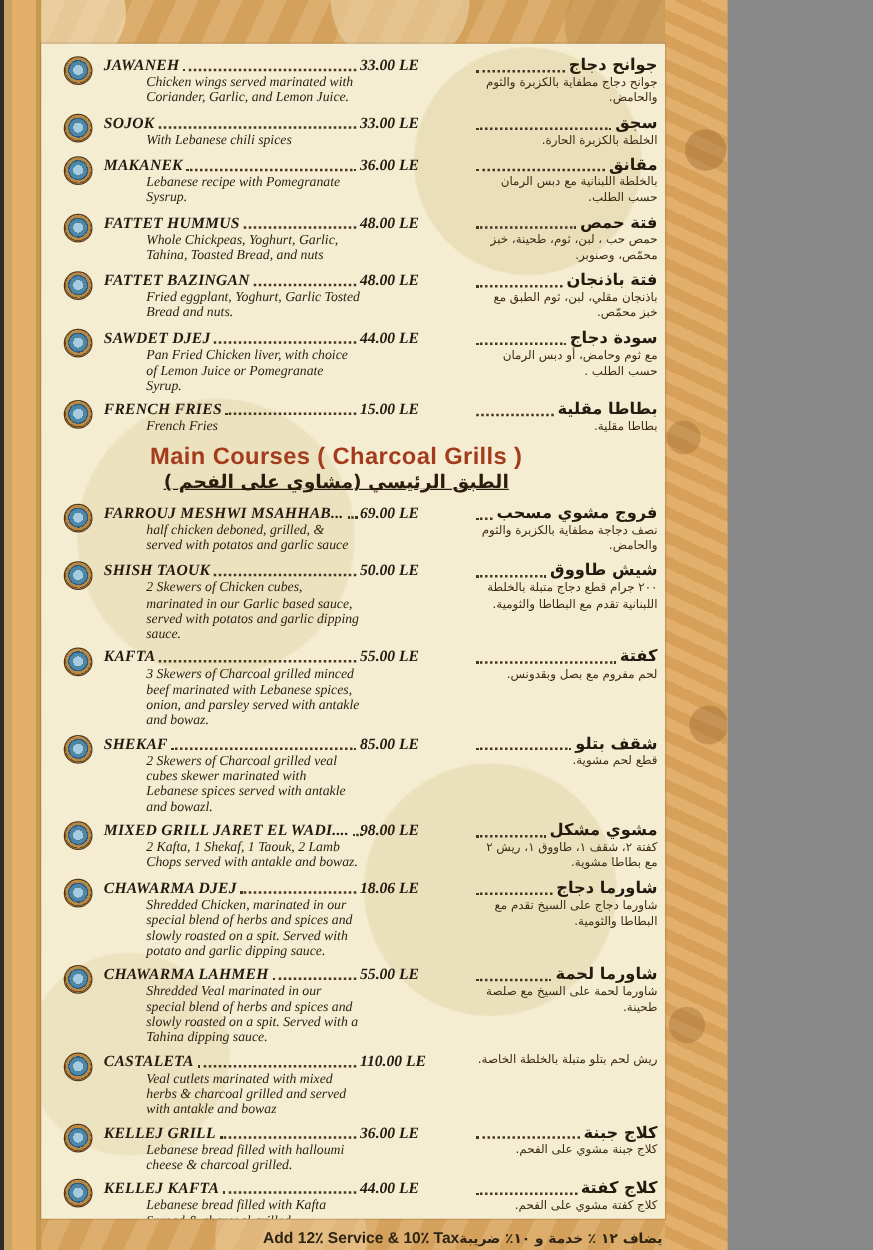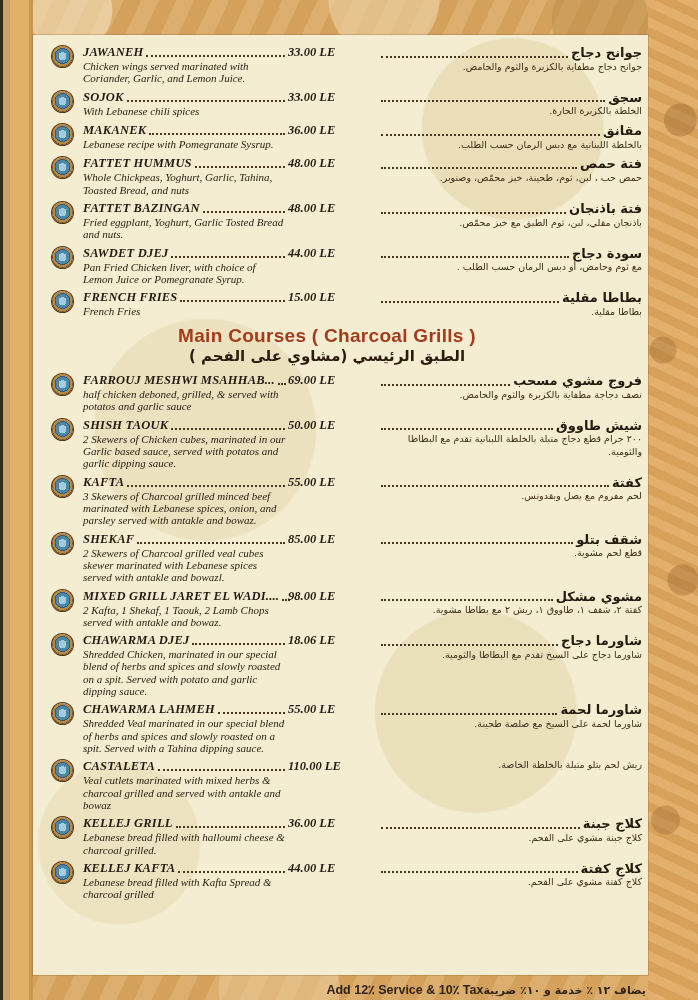--- a/index.html
+++ b/index.html
@@ -1,17 +1,17 @@
 <!DOCTYPE html>
 <html><head>
 <meta charset="utf-8">
 <style>
   html,body{margin:0;padding:0;background:#888;}
   .page{
-    position:relative;width:698px;height:1000px;overflow:hidden;
+    position:relative;width:582px;height:1000px;overflow:hidden;
     font-family:"Liberation Serif",serif;
     background-color:#d9a660;
     background-image:
       radial-gradient(circle at 10% 1%, rgba(246,231,198,.55) 0 42px, rgba(246,231,198,0) 43px),
       radial-gradient(circle at 55% 0%, rgba(236,210,165,.6) 0 55px, transparent 56px),
       radial-gradient(circle at 86% 2%, rgba(188,138,72,.45) 0 48px, transparent 49px),
       radial-gradient(circle at 97% 40%, rgba(172,118,52,.35) 0 55px, transparent 56px),
       radial-gradient(circle at 96% 70%, rgba(238,208,162,.5) 0 42px, transparent 43px),
       radial-gradient(circle at 40% 99%, rgba(238,208,162,.45) 0 60px, transparent 61px),
       repeating-linear-gradient(115deg, rgba(229,194,144,.28) 0 16px, rgba(198,149,84,.28) 16px 32px);
@@ -50,37 +50,37 @@
     background:radial-gradient(circle at 50% 48%, #a6cbdc 0 4px, #4e86a6 4px 7px, #2d5c80 7px 8px, #b98843 8px 10px, #6e4a1d 10px);
     box-shadow:0 0 0 1px #553712;
   }
   .en-col{flex:none;width:205px;min-width:0;color:#241c12;}
   .en-name-row{display:flex;align-items:flex-end;}
   .en-name{
     font:italic 600 12.5px/1.2 "Liberation Serif",serif;
     letter-spacing:.2px;white-space:nowrap;color:#231a10;
   }
   .dots{flex:1;min-width:8px;border-bottom:2px dotted #473722;margin:0 3px 3px 3px;}
-  .en-desc{font:italic 11px/1.12 "Liberation Serif",serif;color:#2b2113;}
+  .en-desc{font:italic 11px/1.12 "Liberation Serif",serif;color:#2b2113;margin-left:34px;}
   .price{
     flex:none;width:84px;padding-top:0;
     font:italic 600 12.5px/1.2 "Liberation Serif",serif;color:#241b10;white-space:nowrap;
   }
   .ar-col{flex:1;min-width:0;margin-left:6px;direction:rtl;}
   .ar-name-row{display:flex;align-items:flex-end;}
   .ar-name{
     font:700 13px/1.2 "DejaVu Sans",sans-serif;color:#241a0d;white-space:nowrap;
   }
   .ar-desc{font:9.5px/1.35 "DejaVu Sans",sans-serif;color:#3c2d18;text-align:right;}
   .section-header{text-align:center;margin:6px 40px 7px 0;}
   .section-header .en{
     font:600 19px/1.15 "Liberation Sans",sans-serif;color:#a33b1c;letter-spacing:.3px;
   }
   .section-header .ar{
-    font:700 15px/1.3 "DejaVu Sans",sans-serif;color:#2b1c0e;
+    font:700 15px/1.3 "DejaVu Sans",sans-serif;color:#2b1c0e;text-decoration:underline;
   }
   .footer{
     position:absolute;left:88px;right:52px;bottom:3px;
     display:flex;justify-content:flex-end;align-items:baseline;
   }
   .footer .en{font:600 12.5px "Liberation Sans",sans-serif;color:#2f2414;}
   .footer .ar{font:700 11px "DejaVu Sans",sans-serif;color:#2f2414;direction:rtl;}
 </style>
 </head>
 <body>

